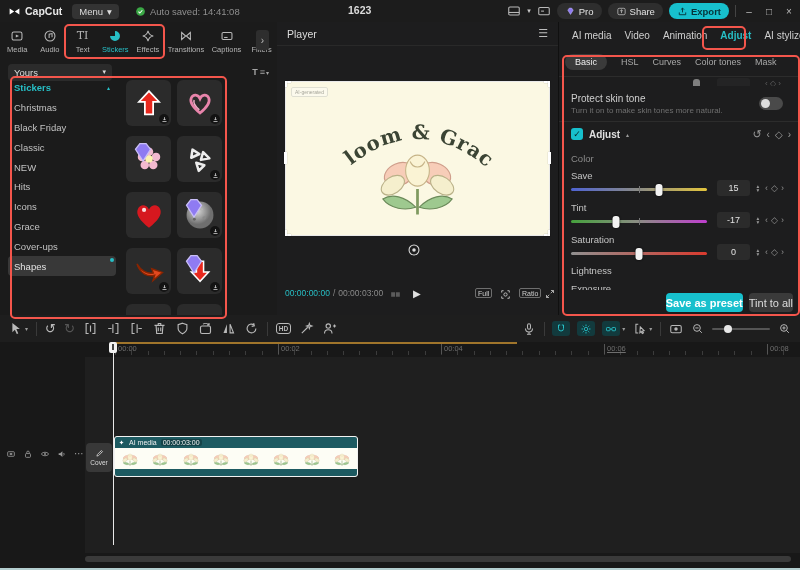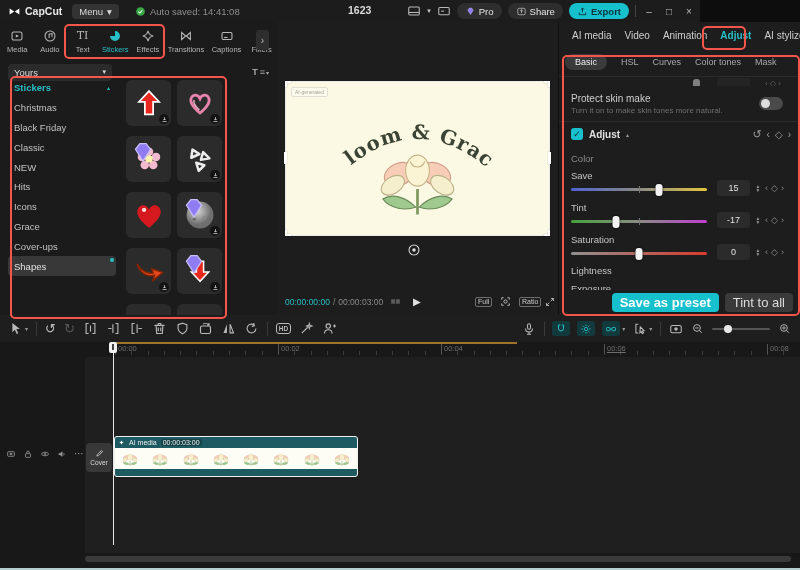--- a/index.html
+++ b/index.html
@@ -4,21 +4,21 @@
 <style>
   html,body{margin:0;padding:0;background:#0d0d0d}
   body{width:800px;height:570px;position:relative;overflow:hidden;
        font-family:"Liberation Sans","DejaVu Sans",sans-serif;color:#c9c9c9;
        -webkit-font-smoothing:antialiased}
   .abs{position:absolute}
   svg.ic{display:block}
   .ic{color:#b9b9b9}
   .dim{color:#5b5b5b}
   
-  #titlebar{left:0;top:0;width:700px;height:22px;background:#1c1c1c;display:flex;align-items:center}
+  #titlebar{left:0;top:0;width:800px;height:22px;background:#1c1c1c;display:flex;align-items:center}
   .tb-app{display:flex;align-items:center;gap:4px;margin-left:8px;font-size:10.5px;font-weight:bold;color:#e8e8e8}
   .menu-pill{margin-left:10px;background:#333;border-radius:4px;height:15px;padding:0 7px;display:flex;align-items:center;gap:4px;font-size:9.5px;color:#ddd}
   .autosave{margin-left:16px;display:flex;align-items:center;gap:4px;font-size:9.5px;color:#8f8f8f}
   .proj-name{position:absolute;left:348px;top:4px;font-size:10.5px;font-weight:bold;color:#dcdcdc}
   .tb-right{position:absolute;right:4px;top:0;height:22px;display:flex;align-items:center;gap:6px}
   .pill{height:16px;border-radius:8px;display:flex;align-items:center;gap:3px;padding:0 8px;font-size:9.5px;color:#e3e3e3;background:#2e2e2e}
   .pill.export{background:#17c0cd;color:#06343a;font-weight:bold}
   .win-ctl{font-size:10px;color:#bbb;width:14px;text-align:center}
   
   #left-panel{left:0;top:22px;width:277px;height:293px;background:#1b1b1b;border-right:1px solid #101010}
@@ -42,21 +42,21 @@
   .dl{position:absolute;right:2px;bottom:2px;width:10px;height:10px;border-radius:50%;background:rgba(0,0,0,.55);display:flex;align-items:center;justify-content:center}
   .dl svg{width:7px;height:7px;color:#ddd}
   .gem{position:absolute;left:2px;top:2px;width:9px;height:9px}
   
   #player{left:277px;top:22px;width:281px;height:293px;background:#1d1d1e}
   .p-hdr{position:absolute;left:0;top:0;width:281px;height:24px;border-bottom:1px solid #292929;display:flex;align-items:center;justify-content:space-between;padding:0 10px;box-sizing:border-box;font-size:10.5px;color:#ddd}
   .canvas{position:absolute;left:9px;top:60px;width:263px;height:153px;background:#fbf8e3;outline:1px solid #e9e9e9}
   .handle{position:absolute;background:#fff;box-shadow:0 0 1px #0008}
   .wm{position:absolute;left:5px;top:5px;font-size:5px;color:#8e8e86;background:#ffffff73;border:0.5px solid #d9d9cf;border-radius:2px;padding:1px 3px;opacity:.8}
   .rot{position:absolute;left:130px;top:221px;width:14px;height:14px;color:#ddd}
-  .p-ctl{position:absolute;left:0;top:266px;width:281px;height:27px;display:flex;align-items:center;padding:0 8px;box-sizing:border-box;font-size:8.5px}
+  .p-ctl{position:absolute;left:0;top:266px;width:281px;height:27px;display:flex;align-items:flex-start;padding:0 8px;box-sizing:border-box;font-size:8.5px}
   .tc-cur{color:#27bfc6}
   .tc-tot{color:#8a8a8a}
   .badge{border:1px solid #6e6e6e;border-radius:2px;font-size:7px;color:#cfcfcf;padding:0.5px 2px}
   
   #right-panel{left:558px;top:22px;width:242px;height:293px;background:#1d1d1e;border-left:1px solid #101010}
   .r-tabs{position:absolute;left:0;top:0;width:242px;height:27px;display:flex;align-items:center;gap:13px;padding-left:13px;font-size:10px;color:#cfcfcf}
   .r-tab.active{color:#27bfc6;font-weight:bold}
   .r-subtabs{position:absolute;left:6px;top:30px;width:230px;height:20px;display:flex;align-items:center;gap:14px;font-size:9px;color:#a8a8a8}
   .subpill{background:#3a3a3a;border-radius:9px;padding:3px 10px;color:#eee}
   .divider{position:absolute;left:0;width:242px;height:1px;background:#2c2c2c}
@@ -70,21 +70,21 @@
   .adj-tools{position:absolute;right:10px;top:106px;display:flex;align-items:center;gap:5px;color:#9a9a9a;font-size:10px}
   .sec-label{position:absolute;left:12px;font-size:9.5px;color:#8b8b8b}
   .sl-label{position:absolute;left:12px;font-size:9.5px;color:#c4c4c4}
   .track{position:absolute;left:12px;width:136px;height:3px;border-radius:2px}
   .track .mid{position:absolute;left:50%;top:-2px;width:1px;height:7px;background:#777}
   .track .handle2{position:absolute;top:-4.5px;width:7px;height:12px;border-radius:3px;background:#f2f2f2;box-shadow:0 0 2px #000;transform:translateX(-50%)}
   .valbox{position:absolute;left:158px;width:33px;height:16px;background:#2b2b2b;border-radius:3px;font-size:9px;color:#e3e3e3;display:flex;align-items:center;justify-content:center}
   .stepper{position:absolute;left:194px;width:10px;height:16px;display:flex;flex-direction:column;align-items:center;justify-content:center;font-size:5.5px;color:#9a9a9a;line-height:4px}
   .knav{position:absolute;left:206px;width:32px;height:16px;display:flex;align-items:center;gap:3px;font-size:9px;color:#8f8f8f}
   .btnbar{position:absolute;left:0;top:268px;width:242px;height:25px;background:#1d1d1e;display:flex;align-items:center;justify-content:flex-end;gap:6px;padding-right:8px;box-sizing:border-box}
-  .btn{height:19px;border-radius:4px;font-size:13px;display:flex;align-items:center;padding:0 8px}
+  .btn{height:19px;border-radius:4px;font-size:11px;display:flex;align-items:center;padding:0 0}
   .btn.save{background:#17c0cd;color:#fff;font-weight:bold}
   .btn.apply{background:#3a3a3a;color:#ddd}
   
   #toolbar{left:0;top:315px;width:800px;height:27px;background:#1e1e1e;border-bottom:1px solid #111;display:flex;align-items:center}
   .t-ic{width:15px;height:15px;margin-left:8px}
   .tdiv{width:1px;height:14px;background:#3a3a3a;margin-left:8px}
   .tealtile{width:18px;height:15px;margin-left:7px;background:#123a3d;border-radius:3px;display:flex;align-items:center;justify-content:center}
   .tealtile svg{width:12px;height:12px;color:#27bfc6}
   .hd-ic{margin-left:8px;border:1px solid #b9b9b9;border-radius:3px;font-size:6.5px;padding:1px 2px;color:#b9b9b9;font-weight:bold}
   .zoom-slider{position:relative;width:58px;height:2px;background:#555;border-radius:1px;margin-left:8px}
@@ -581,20 +581,24 @@
     </div>
     <div class="cell" style="left:51px;top:224px">
       <svg style="width:28px;height:28px;opacity:.6">
           <use href="#st-glossy-heart"></use>
         </svg>
     </div>
   </div>
 </div>
 
 <div id="player" class="abs">
+  <div class="p-hdr">
+    <span>Player</span>
+    <span style="color:#bdbdbd;font-size:11px">☰</span>
+  </div>
   <div class="canvas">
     <svg width="263" height="153" viewBox="0 0 264 153">
       <path id="arcpath" d="M62 86 Q132 28 202 86" fill="none"></path>
       <text font-size="20" font-family="DejaVu Serif, Liberation Serif, serif" font-weight="bold" fill="#3b4434" letter-spacing="1">
         <textPath href="#arcpath" startOffset="50%" text-anchor="middle">Bloom &amp; Grace</textPath>
       </text>
       <use href="#peony" x="77" y="50" width="110" height="92"></use>
     </svg>
     <span class="wm">AI-generated</span>
     <span class="handle" style="left:-1px;top:-1px;width:6px;height:2px"></span><span class="handle" style="left:-1px;top:-1px;width:2px;height:6px"></span>
@@ -640,21 +644,21 @@
     <span>Curves</span>
     <span>Color tones</span>
     <span>Mask</span>
   </div>
   <div class="divider" style="top:54px"></div>
   <div class="cutrow">
     <span style="position:absolute;left:134px;top:2px;width:7px;height:10px;border-radius:3px;background:#cfcfcf"></span>
     <span style="position:absolute;left:158px;top:1px;width:33px;height:14px;background:#2b2b2b;border-radius:3px"></span>
     <span style="position:absolute;left:206px;top:2px;font-size:8px;color:#8f8f8f">‹ ◇ ›</span>
   </div>
-  <div class="protect-t">Protect skin make</div>
+  <div class="protect-t">Protect skin tone</div>
   <div class="protect-d">Turn it on to make skin tones more natural.</div>
   <div class="toggle"></div>
   <div class="divider" style="top:99px"></div>
 
   <div class="adj-hdr">
     <span class="chk">
         <span>✓</span>
       </span>
     <span>Adjust</span>
     <span style="font-size:6px;font-weight:normal;color:#9a9a9a">▴</span>

